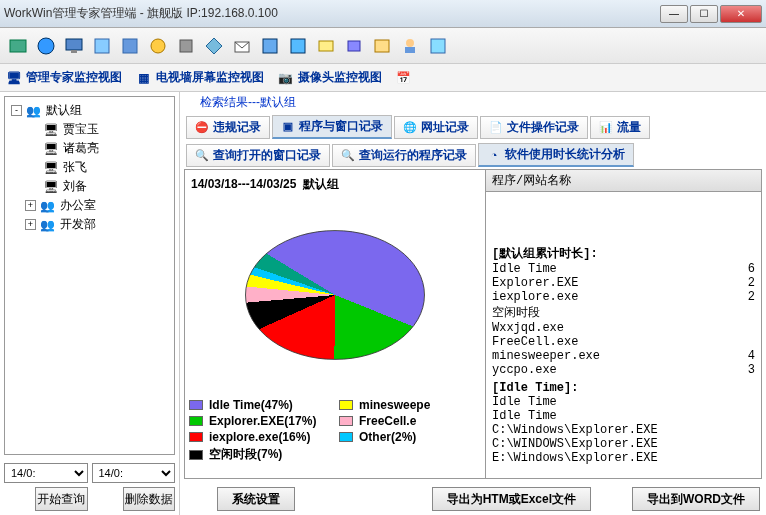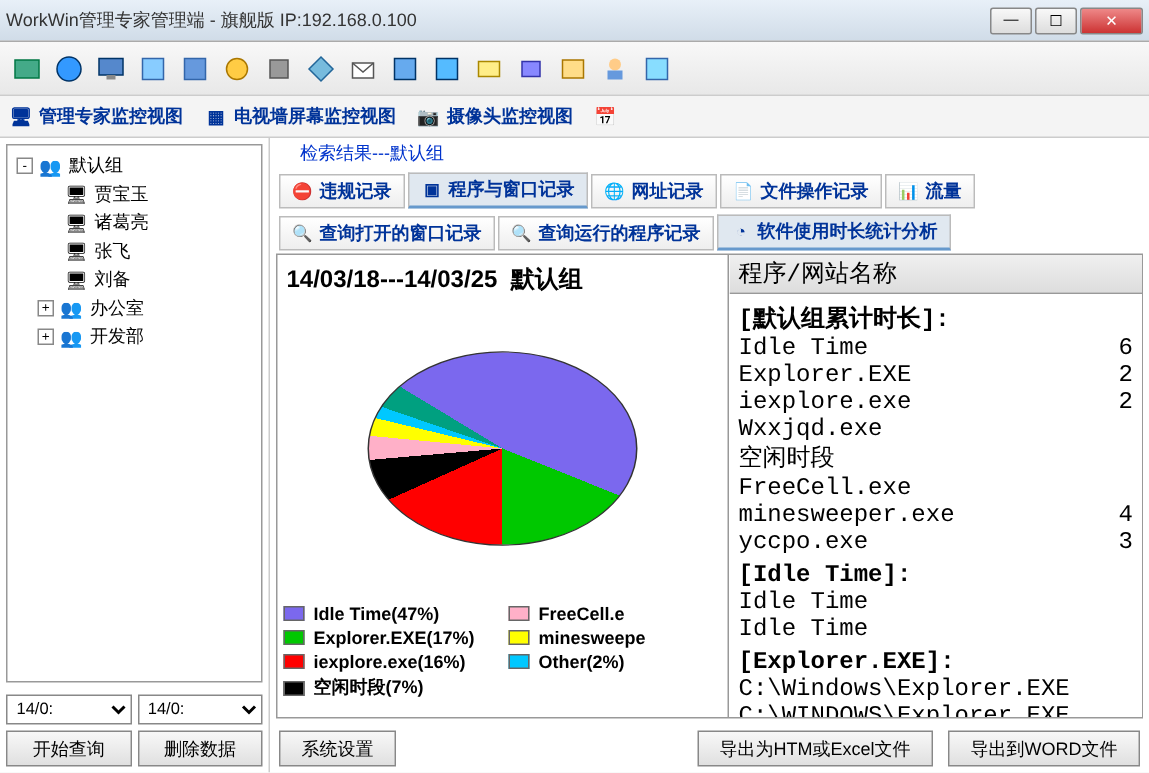--- a/index.html
+++ b/index.html
@@ -19,46 +19,46 @@
 .tree { flex: 1; border: 1px solid #999; margin: 4px; background: #fff; padding: 4px; overflow: auto; }
 .tree-node { display: flex; align-items: center; gap: 4px; padding: 1px 0; cursor: pointer; }
 .tree-node.child { padding-left: 34px; }
 .tree-node.root { padding-left: 2px; }
 .tree-node.sub { padding-left: 16px; }
 .expander { width: 11px; height: 11px; border: 1px solid #888; font-size: 9px; line-height: 9px; text-align: center; background: #fff; }
 .node-icon { width: 16px; height: 16px; display: flex; align-items: center; justify-content: center; font-size: 12px; }
 .date-row { display: flex; gap: 4px; padding: 4px; }
 .date-sel { flex: 1; border: 1px solid #888; background: #fff; height: 20px; font-size: 11px; padding: 0 2px; }
 .btn-row { display: flex; gap: 4px; padding: 0 4px 4px; }
-.btn { flex: 1; height: 24px; border: 1px solid #888; background: linear-gradient(#f8f8f8,#e0e0e0); cursor: pointer; font-size: 12px; }
+.btn { flex: 1; height: 24px; border: 1px solid #888; background: linear-gradient(#f8f8f8,#e0e0e0); cursor: pointer; font-size: 12px; margin-left: 31px; }
 .right { flex: 1; background: #fff; display: flex; flex-direction: column; overflow: hidden; }
 .search-hdr { color: #0033cc; padding: 2px 8px; margin-left: 12px; }
 .tab-row { display: flex; padding: 2px 6px; gap: 2px; align-items: center; flex-wrap: nowrap; overflow: hidden; }
 .tab { display: flex; align-items: center; gap: 4px; padding: 2px 8px; border: 1px solid #bbb; background: linear-gradient(#fff,#eee); cursor: pointer; white-space: nowrap; color: #003399; font-weight: bold; }
 .tab .ticon { width: 14px; height: 14px; display: flex; align-items: center; justify-content: center; font-size: 11px; }
 .tab.red .ticon { color: #c00; }
 .tab.active { background: #e0e8f0; border-bottom: 2px solid #6699cc; }
 .tab-row.sub .tab { font-size: 12px; }
 .content { flex: 1; display: flex; overflow: hidden; border: 1px solid #999; margin: 0 4px 4px; }
 .chart-pane { width: 300px; padding: 4px; display: flex; flex-direction: column; }
-.chart-title { font-size: 16px; padding: 2px; }
+.chart-title { font-size: 12px; padding: 2px; }
 .pie-wrap { height: 200px; display: flex; align-items: center; justify-content: center; }
 .pie { width: 180px; height: 180px; border-radius: 50%; position: relative; }
 .pie-ellipse { transform: scaleY(0.72); border: 1px solid #333; }
 .legend { font-size: 12px; padding: 2px 0; }
 .leg-item { display: flex; align-items: center; gap: 6px; padding: 1px 0; }
 .leg-sw { width: 14px; height: 10px; border: 1px solid #666; }
 .leg-grid { display: grid; grid-template-columns: 1fr 1fr; gap: 0 8px; }
-.list-pane { flex: 1; border-left: 1px solid #999; background: #fff; overflow: auto; font-family: "Courier New", monospace; font-size: 16px; position: relative; }
+.list-pane { flex: 1; border-left: 1px solid #999; background: #fff; overflow: auto; font-family: "Courier New", monospace; font-size: 12px; position: relative; }
 .list-hdr { background: linear-gradient(#f0f0f0,#ddd); border-bottom: 1px solid #999; padding: 2px 6px; display: flex; justify-content: space-between; position: sticky; top: 0; }
-.list-body { padding: 2px 6px; }
+.list-body { padding: 2px 6px; margin-top: 47px; }
 .list-line { display: flex; justify-content: space-between; white-space: nowrap; }
 .list-group { font-weight: bold; margin-top: 4px; }
 .bottom-btns { display: flex; padding: 4px 6px; gap: 10px; }
-.bottom-btns .btn { flex: 0 0 auto; padding: 0 14px; }
+.bottom-btns .btn { flex: 0 0 auto; padding: 0 14px; font-weight: bold; }
 .bottom-btns .spacer { flex: 1; }
 svg { display: block; }
 </style>
 </head>
 <body>
 
 <div class="titlebar">
   <span class="titlebar-title">WorkWin管理专家管理端 - 旗舰版 IP:192.168.0.100</span>
   <div class="win-btns">
     <div class="win-btn">—</div>
@@ -281,26 +281,26 @@
                 <span class="leg-sw" style="background:#FF0000"></span>
                 <b>iexplore.exe(16%)</b>
               </div>
               <div class="leg-item">
                 <span class="leg-sw" style="background:#000000"></span>
                 <b>空闲时段(7%)</b>
               </div>
             </div>
             <div>
               <div class="leg-item">
+                <span class="leg-sw" style="background:#FFFF00"></span>
+                <b>minesweepe</b>
+              </div>
+              <div class="leg-item">
                 <span class="leg-sw" style="background:#FFB0C8"></span>
                 <b>FreeCell.e</b>
-              </div>
-              <div class="leg-item">
-                <span class="leg-sw" style="background:#FFFF00"></span>
-                <b>minesweepe</b>
               </div>
               <div class="leg-item">
                 <span class="leg-sw" style="background:#00C8FF"></span>
                 <b>Other(2%)</b>
               </div>
             </div>
           </div>
       </div>
       <div class="list-pane">
         <div class="list-hdr">
@@ -314,25 +314,25 @@
             </div>
             <div class="list-line">
               <span>Explorer.EXE</span>
               <span>2</span>
             </div>
             <div class="list-line">
               <span>iexplore.exe</span>
               <span>2</span>
             </div>
             <div class="list-line">
+              <span>空闲时段</span>
+              <span></span>
+            </div>
+            <div class="list-line">
               <span>Wxxjqd.exe</span>
-              <span></span>
-            </div>
-            <div class="list-line">
-              <span>空闲时段</span>
               <span></span>
             </div>
             <div class="list-line">
               <span>FreeCell.exe</span>
               <span></span>
             </div>
             <div class="list-line">
               <span>minesweeper.exe</span>
               <span>4</span>
             </div>
@@ -342,27 +342,30 @@
             </div>
             <div class="list-group">[Idle Time]:</div>
             <div class="list-line">
               <span>Idle Time</span>
               <span></span>
             </div>
             <div class="list-line">
               <span>Idle Time</span>
               <span></span>
             </div>
-            <div class="list-group">[Explorer.EXE]:</div>
             <div class="list-line">
               <span>C:\Windows\Explorer.EXE</span>
               <span></span>
             </div>
             <div class="list-line">
               <span>C:\WINDOWS\Explorer.EXE</span>
+              <span></span>
+            </div>
+            <div class="list-line">
+              <span>E:\Windows\Explorer.EXE</span>
               <span></span>
             </div>
           </div>
       </div>
     </div>
 
     <div class="bottom-btns">
       <button class="btn">系统设置</button>
       <div class="spacer"></div>
       <button class="btn">导出为HTM或Excel文件</button>

